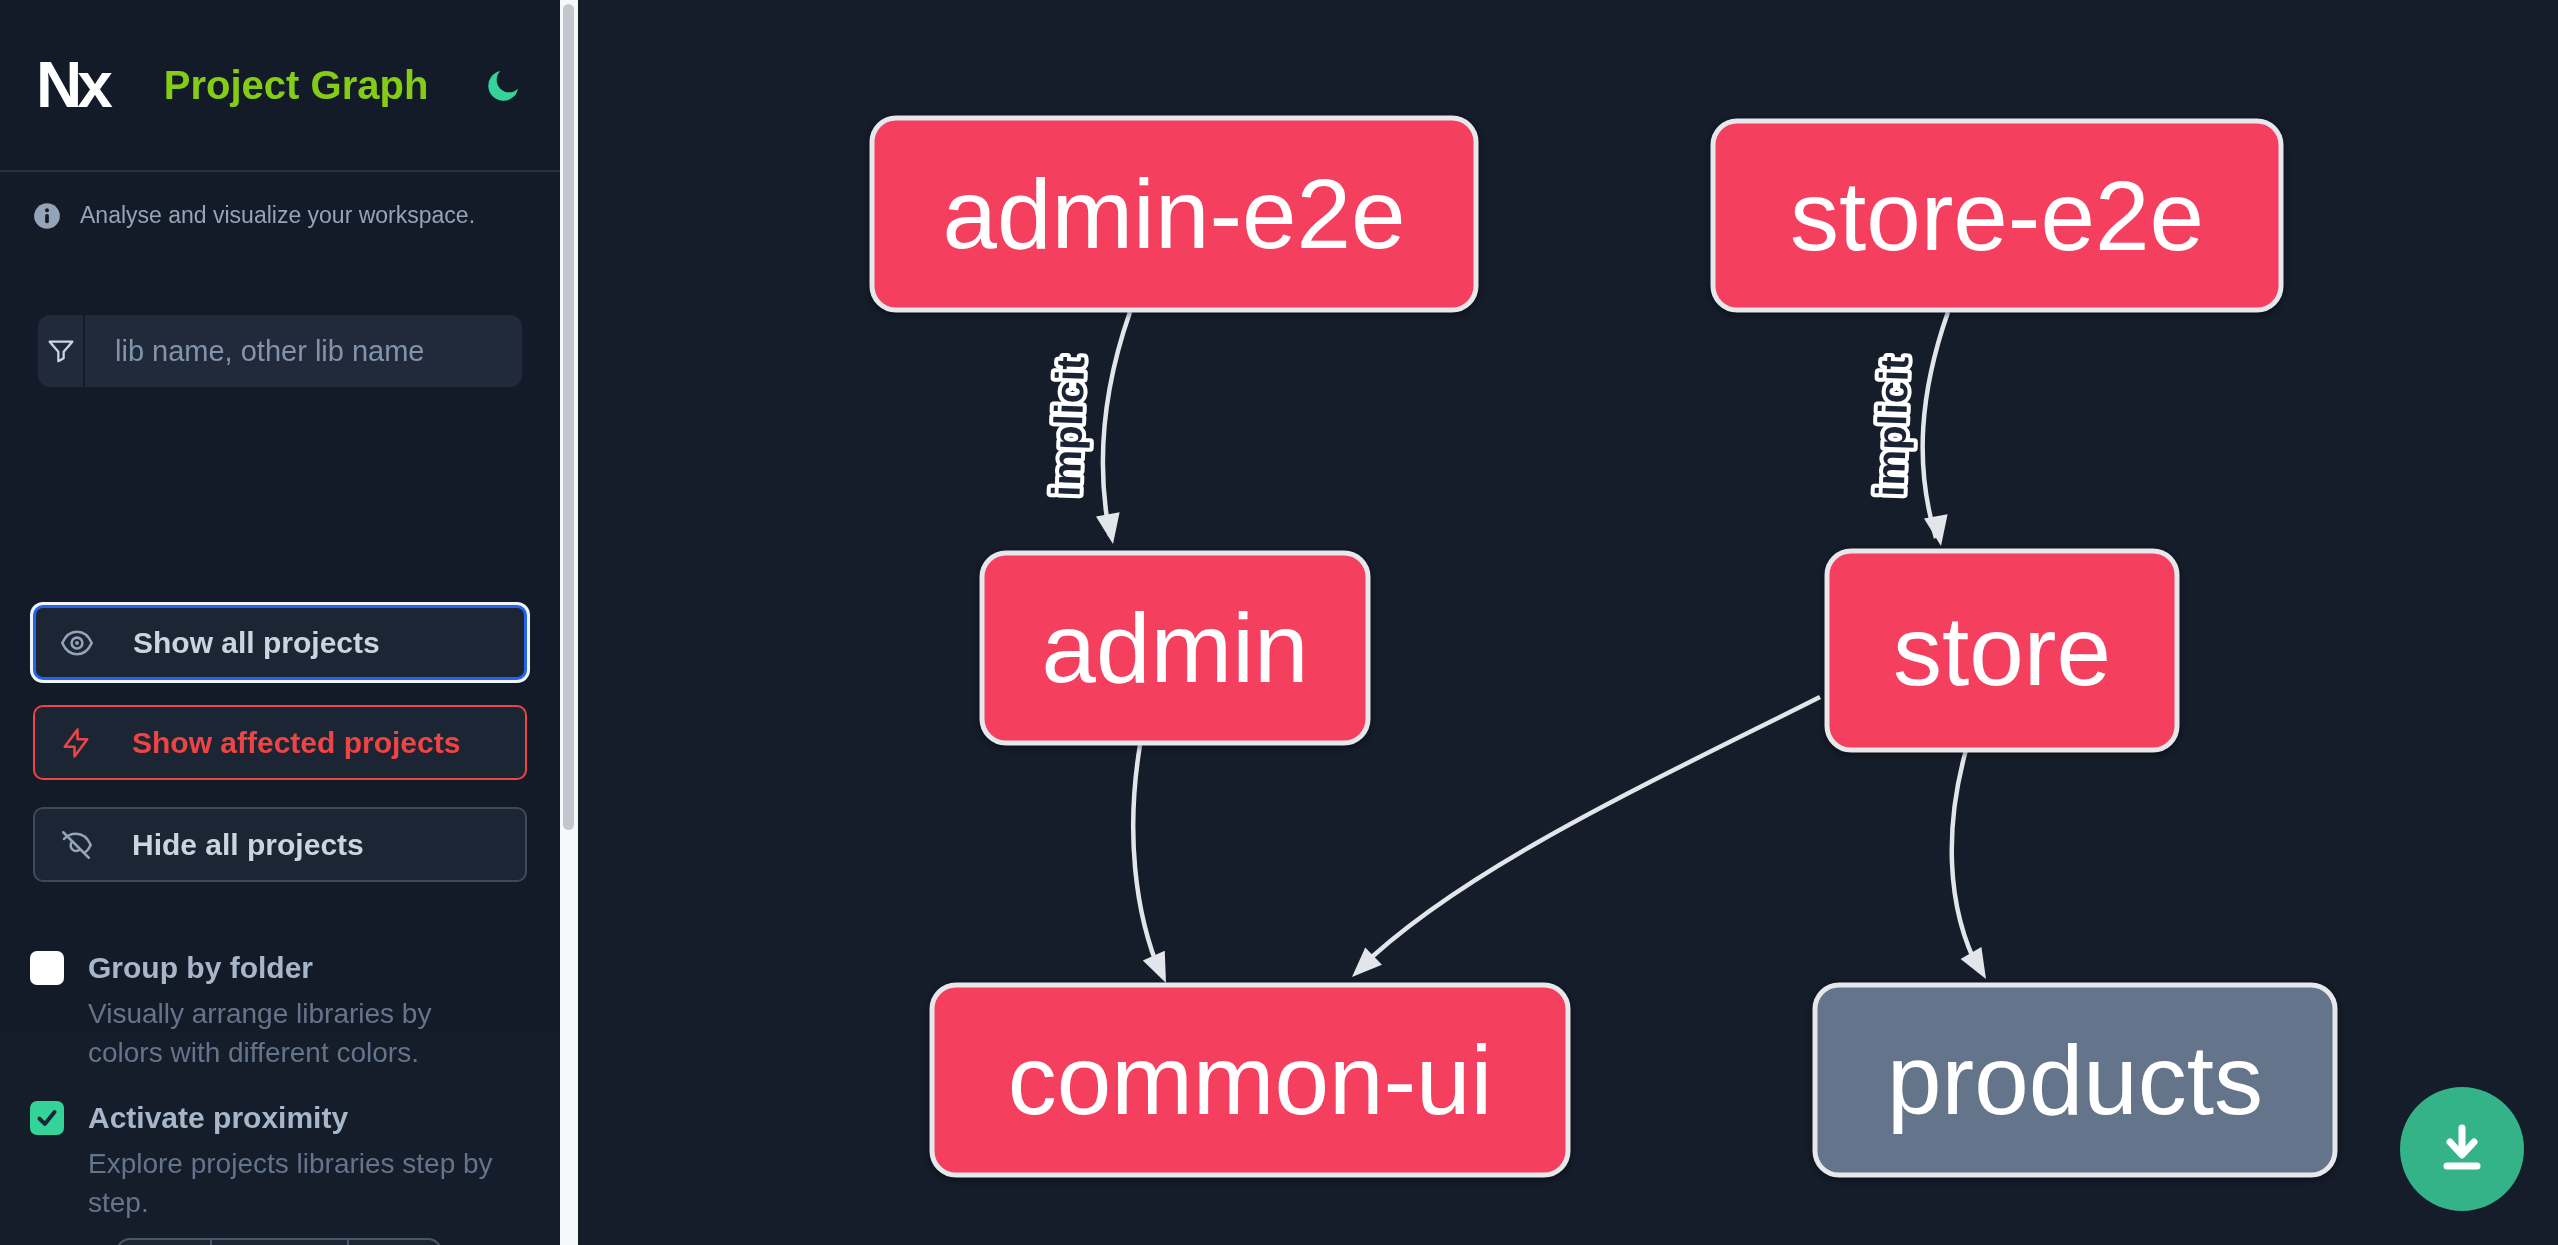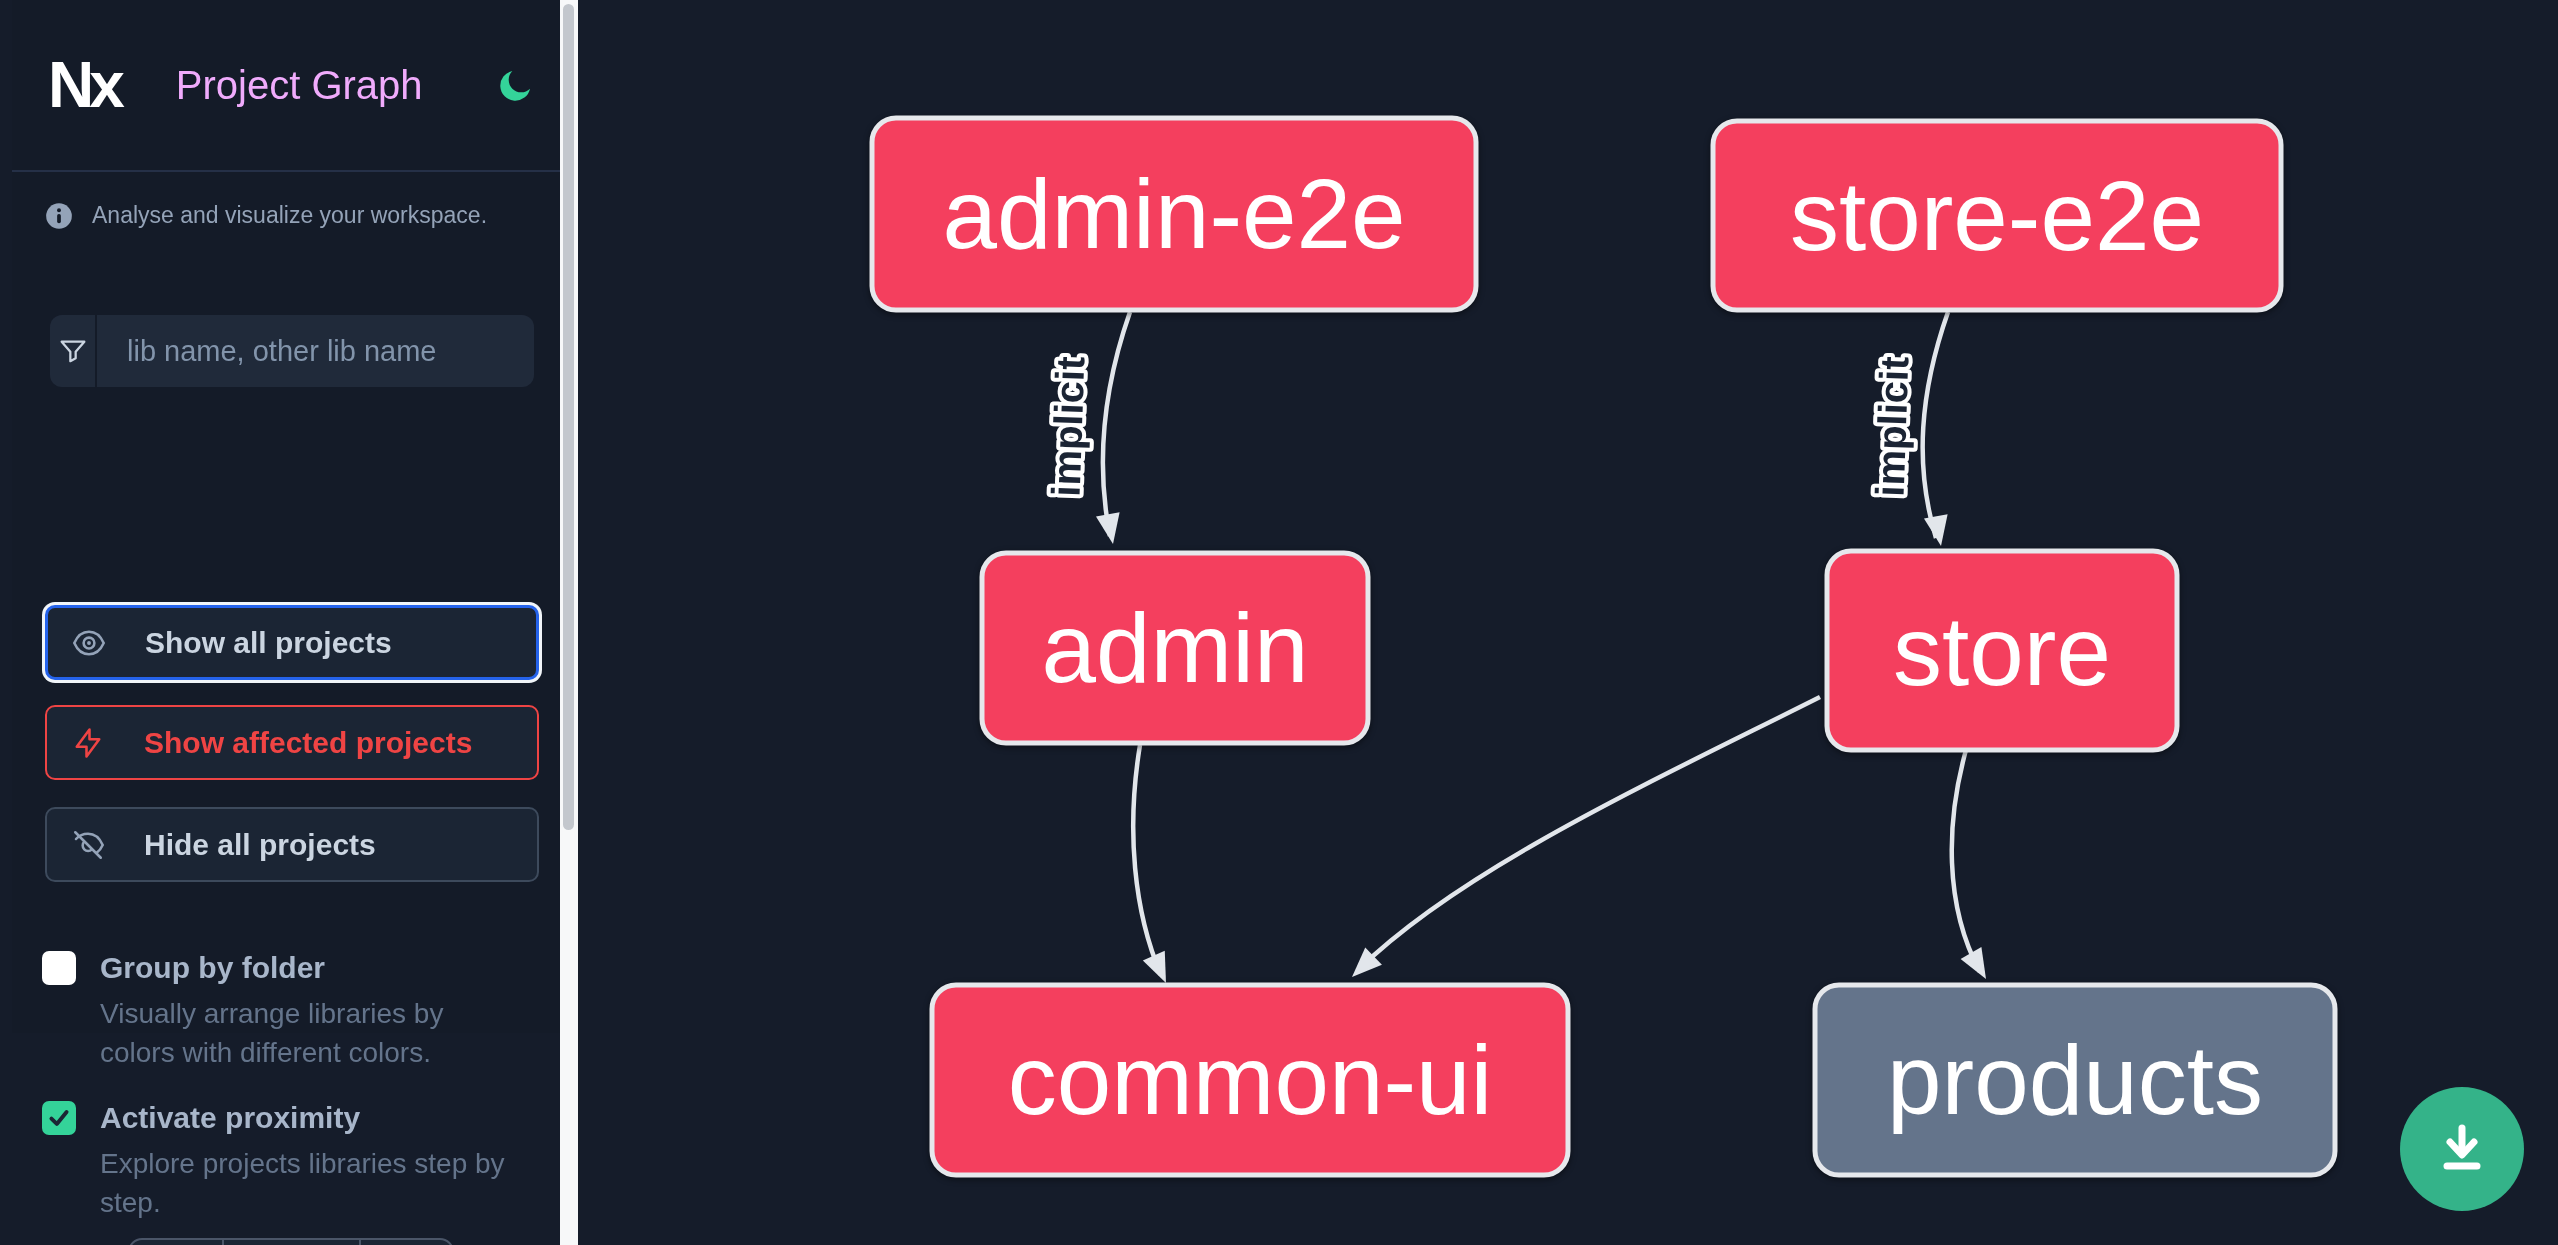--- a/index.html
+++ b/index.html
@@ -4,33 +4,33 @@
 <style>
   * { margin:0; padding:0; box-sizing:border-box; }
   html,body { background:#0d1420; }
   body { font-family:"Liberation Sans", sans-serif; }
   #app {
     position:relative; width:2558px; height:1245px; overflow:hidden;
     background:#151c2a; color:#cbd5e1;
   }
   
   .sidebar {
-    position:absolute; left:12px; top:0; width:560px; height:1033px;
+    position:absolute; left:0; top:0; width:560px; height:1033px;
     background:#141b28; z-index:5;
   }
   .sb-header {
     position:absolute; left:0; top:0; width:560px; height:172px;
     display:flex; align-items:center; padding:0 36px;
     border-bottom:2px solid #253047;
   }
   .nx-logo {
     color:#ffffff; font-weight:900; font-size:64px; letter-spacing:-5px;
     line-height:1;
   }
-  .sb-title { margin-left:56px; font-size:40px; font-weight:400; color:#f0abfc;text-align:right; }
+  .sb-title { margin-left:56px; font-size:40px; font-weight:700; color:#84cc16;text-align:right; }
   .theme-toggle { margin-left:auto; width:40px; height:40px; cursor:pointer; }
   .info-row {
     position:absolute; left:33px; top:200px; width:500px;
     display:flex; align-items:flex-start; gap:19px;
     color:#94a3b8; font-size:23px; line-height:30px;
   }
   .search-box {
     position:absolute; left:38px; top:315px; width:484px; height:72px;
     background:#202a3a; border-radius:12px; display:flex; align-items:stretch;
     overflow:hidden;

